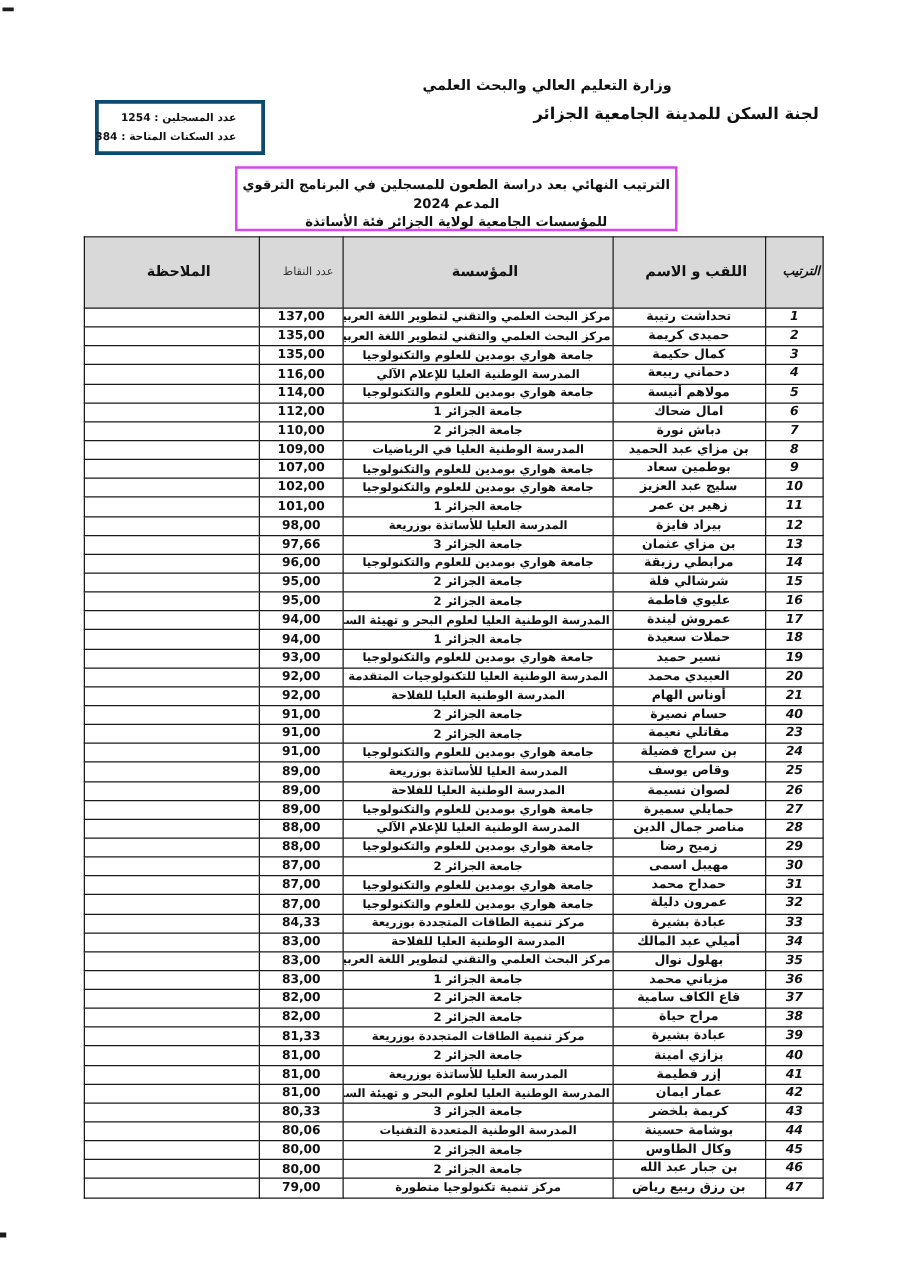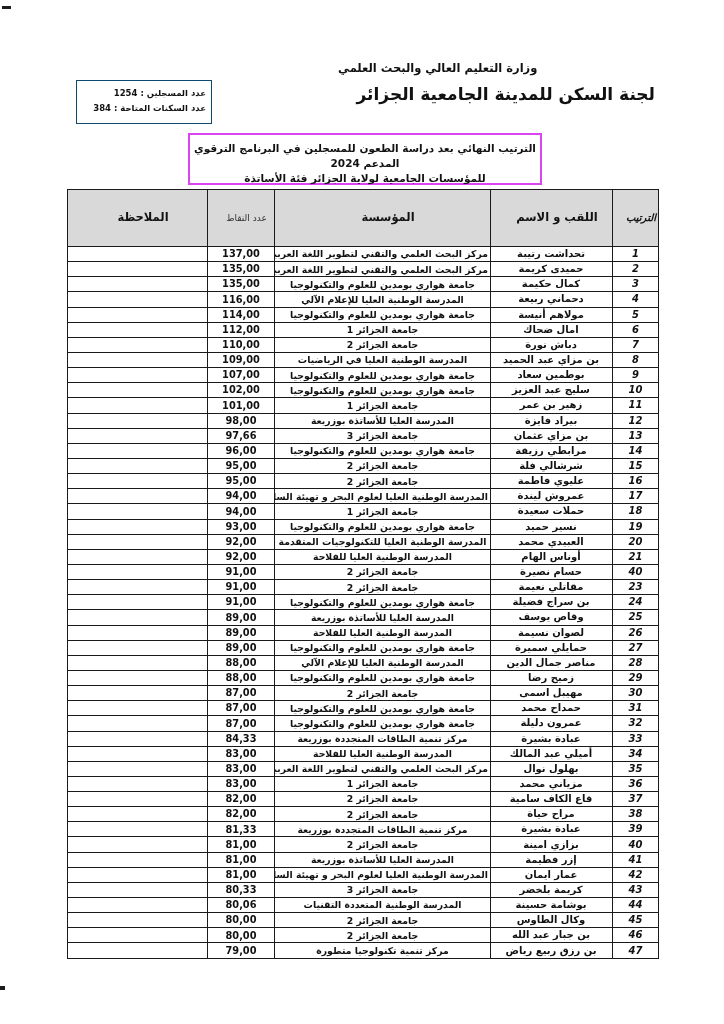--- a/index.html
+++ b/index.html
@@ -20,31 +20,31 @@
   .ministry {
     position: absolute;
     left: 338px; top: 61px;
     font-size: 11.5px; font-weight: bold;
     white-space: nowrap;
     direction: rtl;
   }
   .committee {
     position: absolute;
     right: 69px; top: 84px;
-    font-size: 17px; font-weight: bold;
+    font-size: 13px; font-weight: bold;
     white-space: nowrap;
     direction: rtl;
   }
   .stats-box {
     position: absolute;
     left: 76px; top: 80px;
     width: 136px; height: 44px;
-    border: 1px solid #0c4a6e;
+    border: 3px solid #0c4a6e;
     direction: rtl;
-    padding: 5px 5px 0 3px;
+    padding: 5px 20px 0 3px;
     font-size: 8.5px; font-weight: bold;
     line-height: 1.75;
     white-space: nowrap;
   }
   .title-box {
     position: absolute;
     left: 188px; top: 133px;
     width: 354px; height: 52px;
     border: 2px solid #d946ef;
     direction: rtl;

